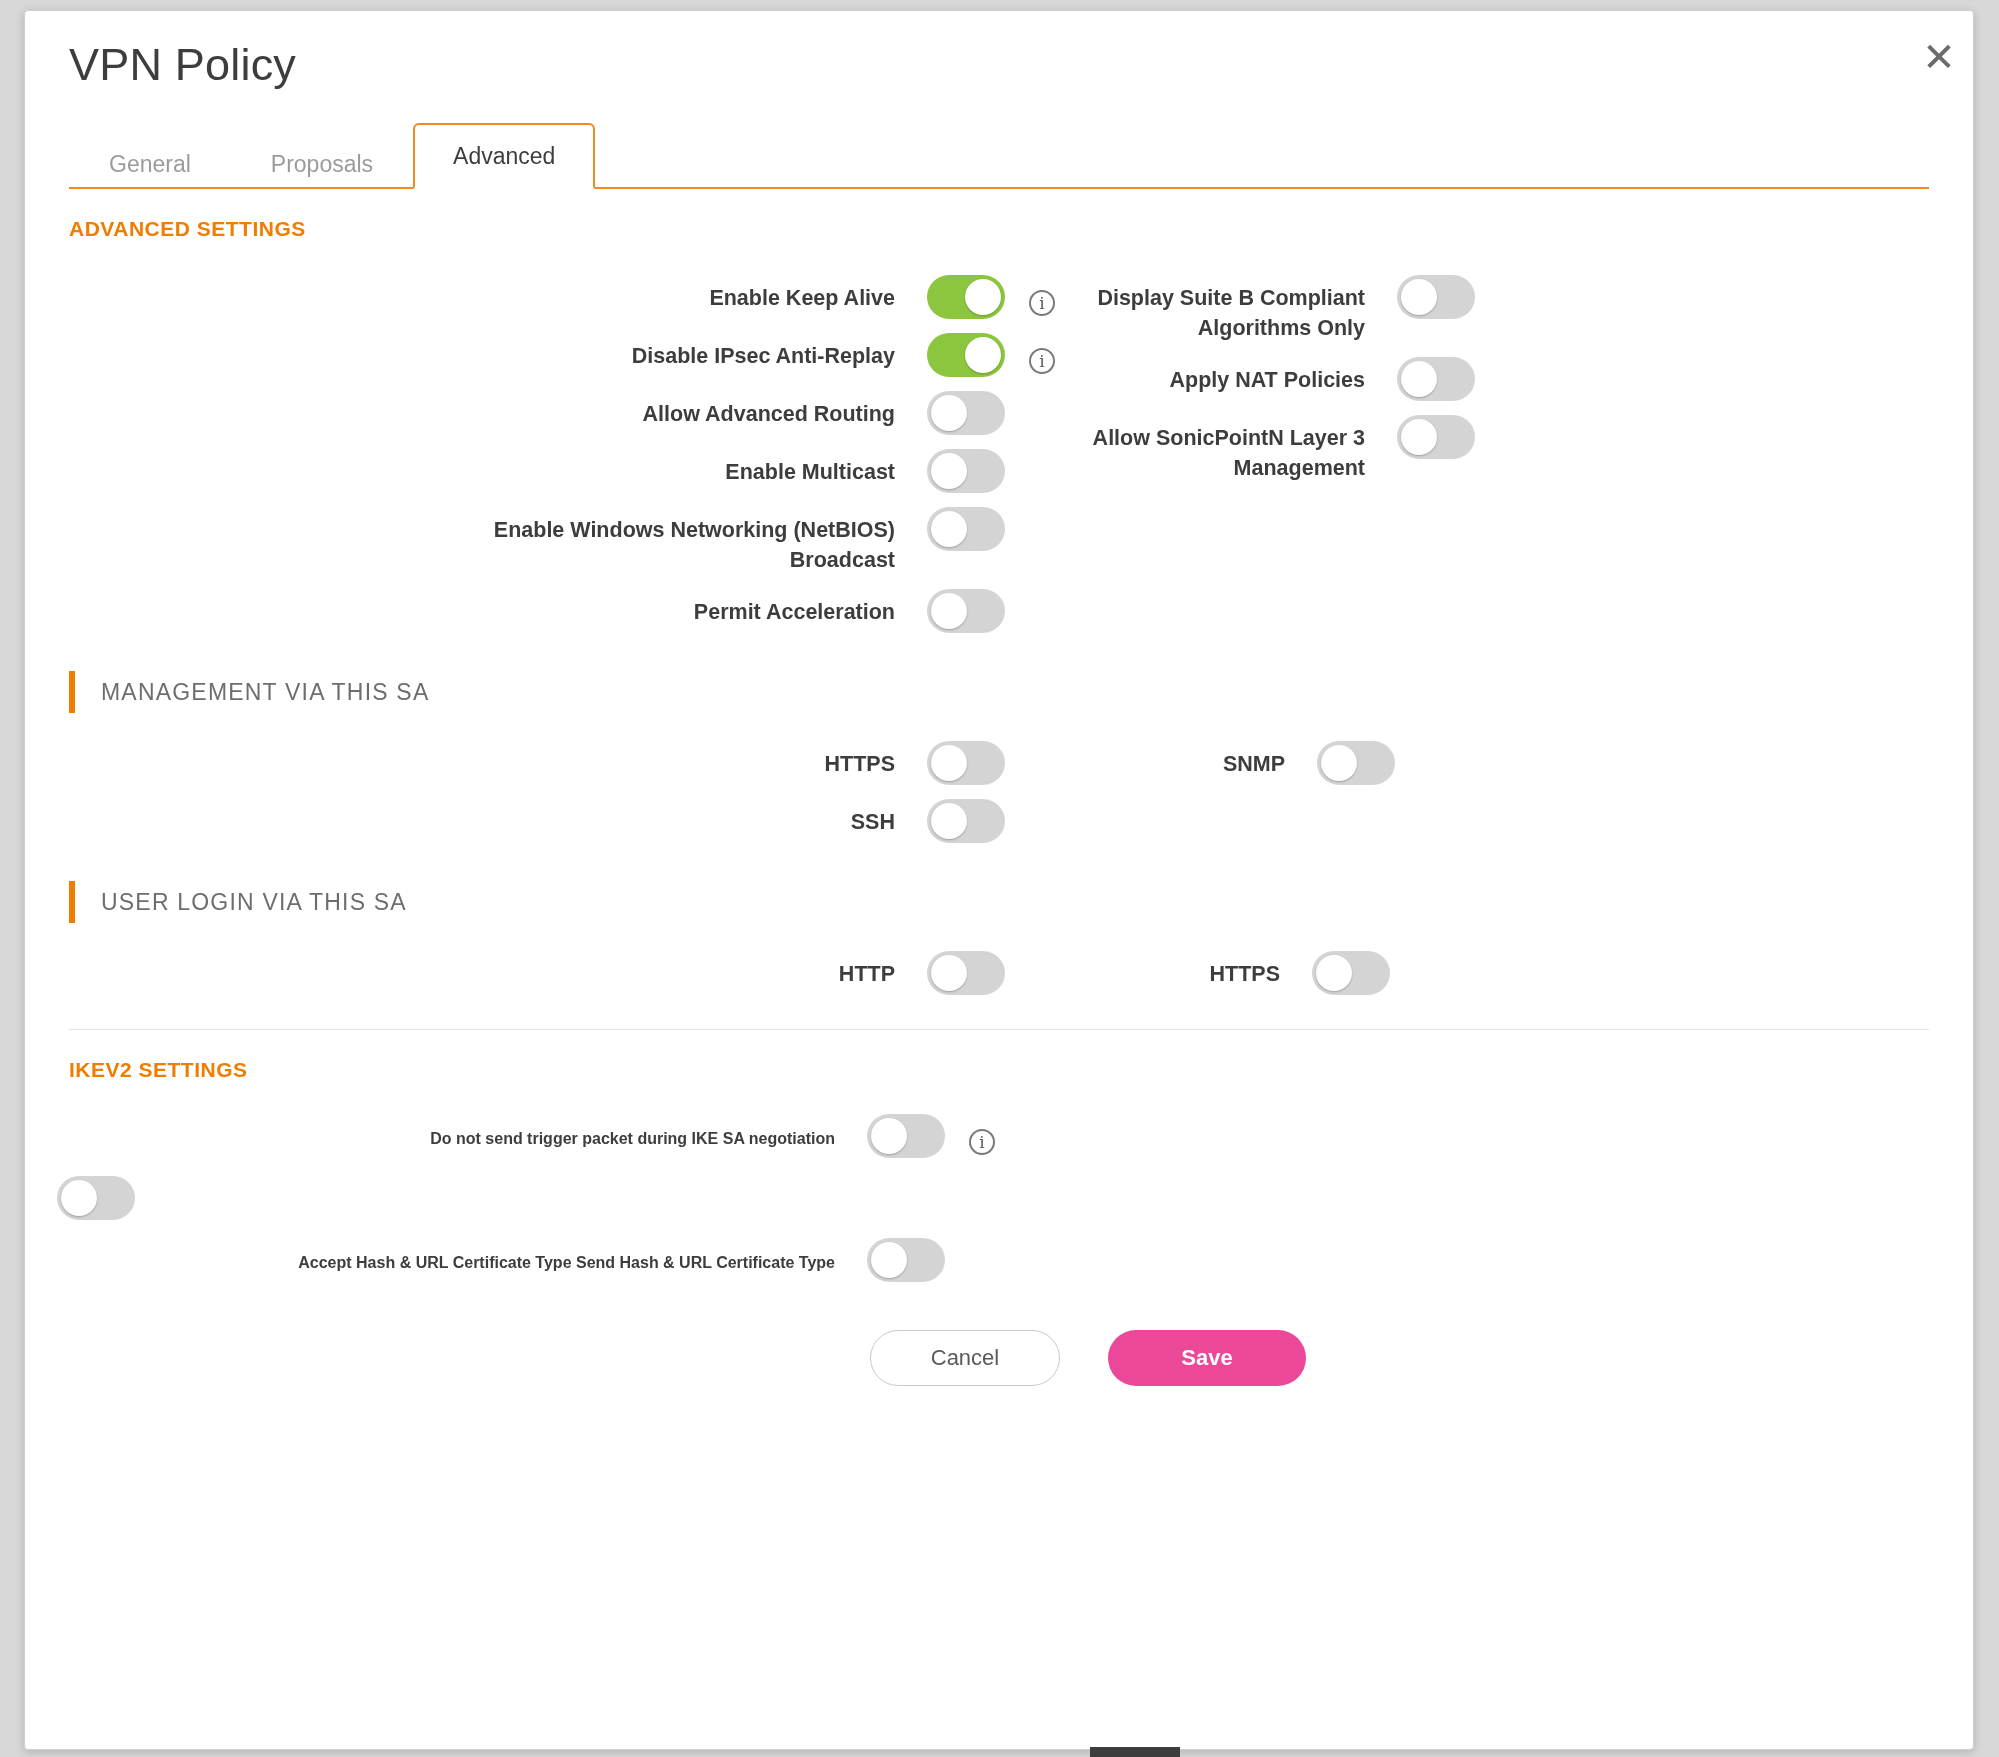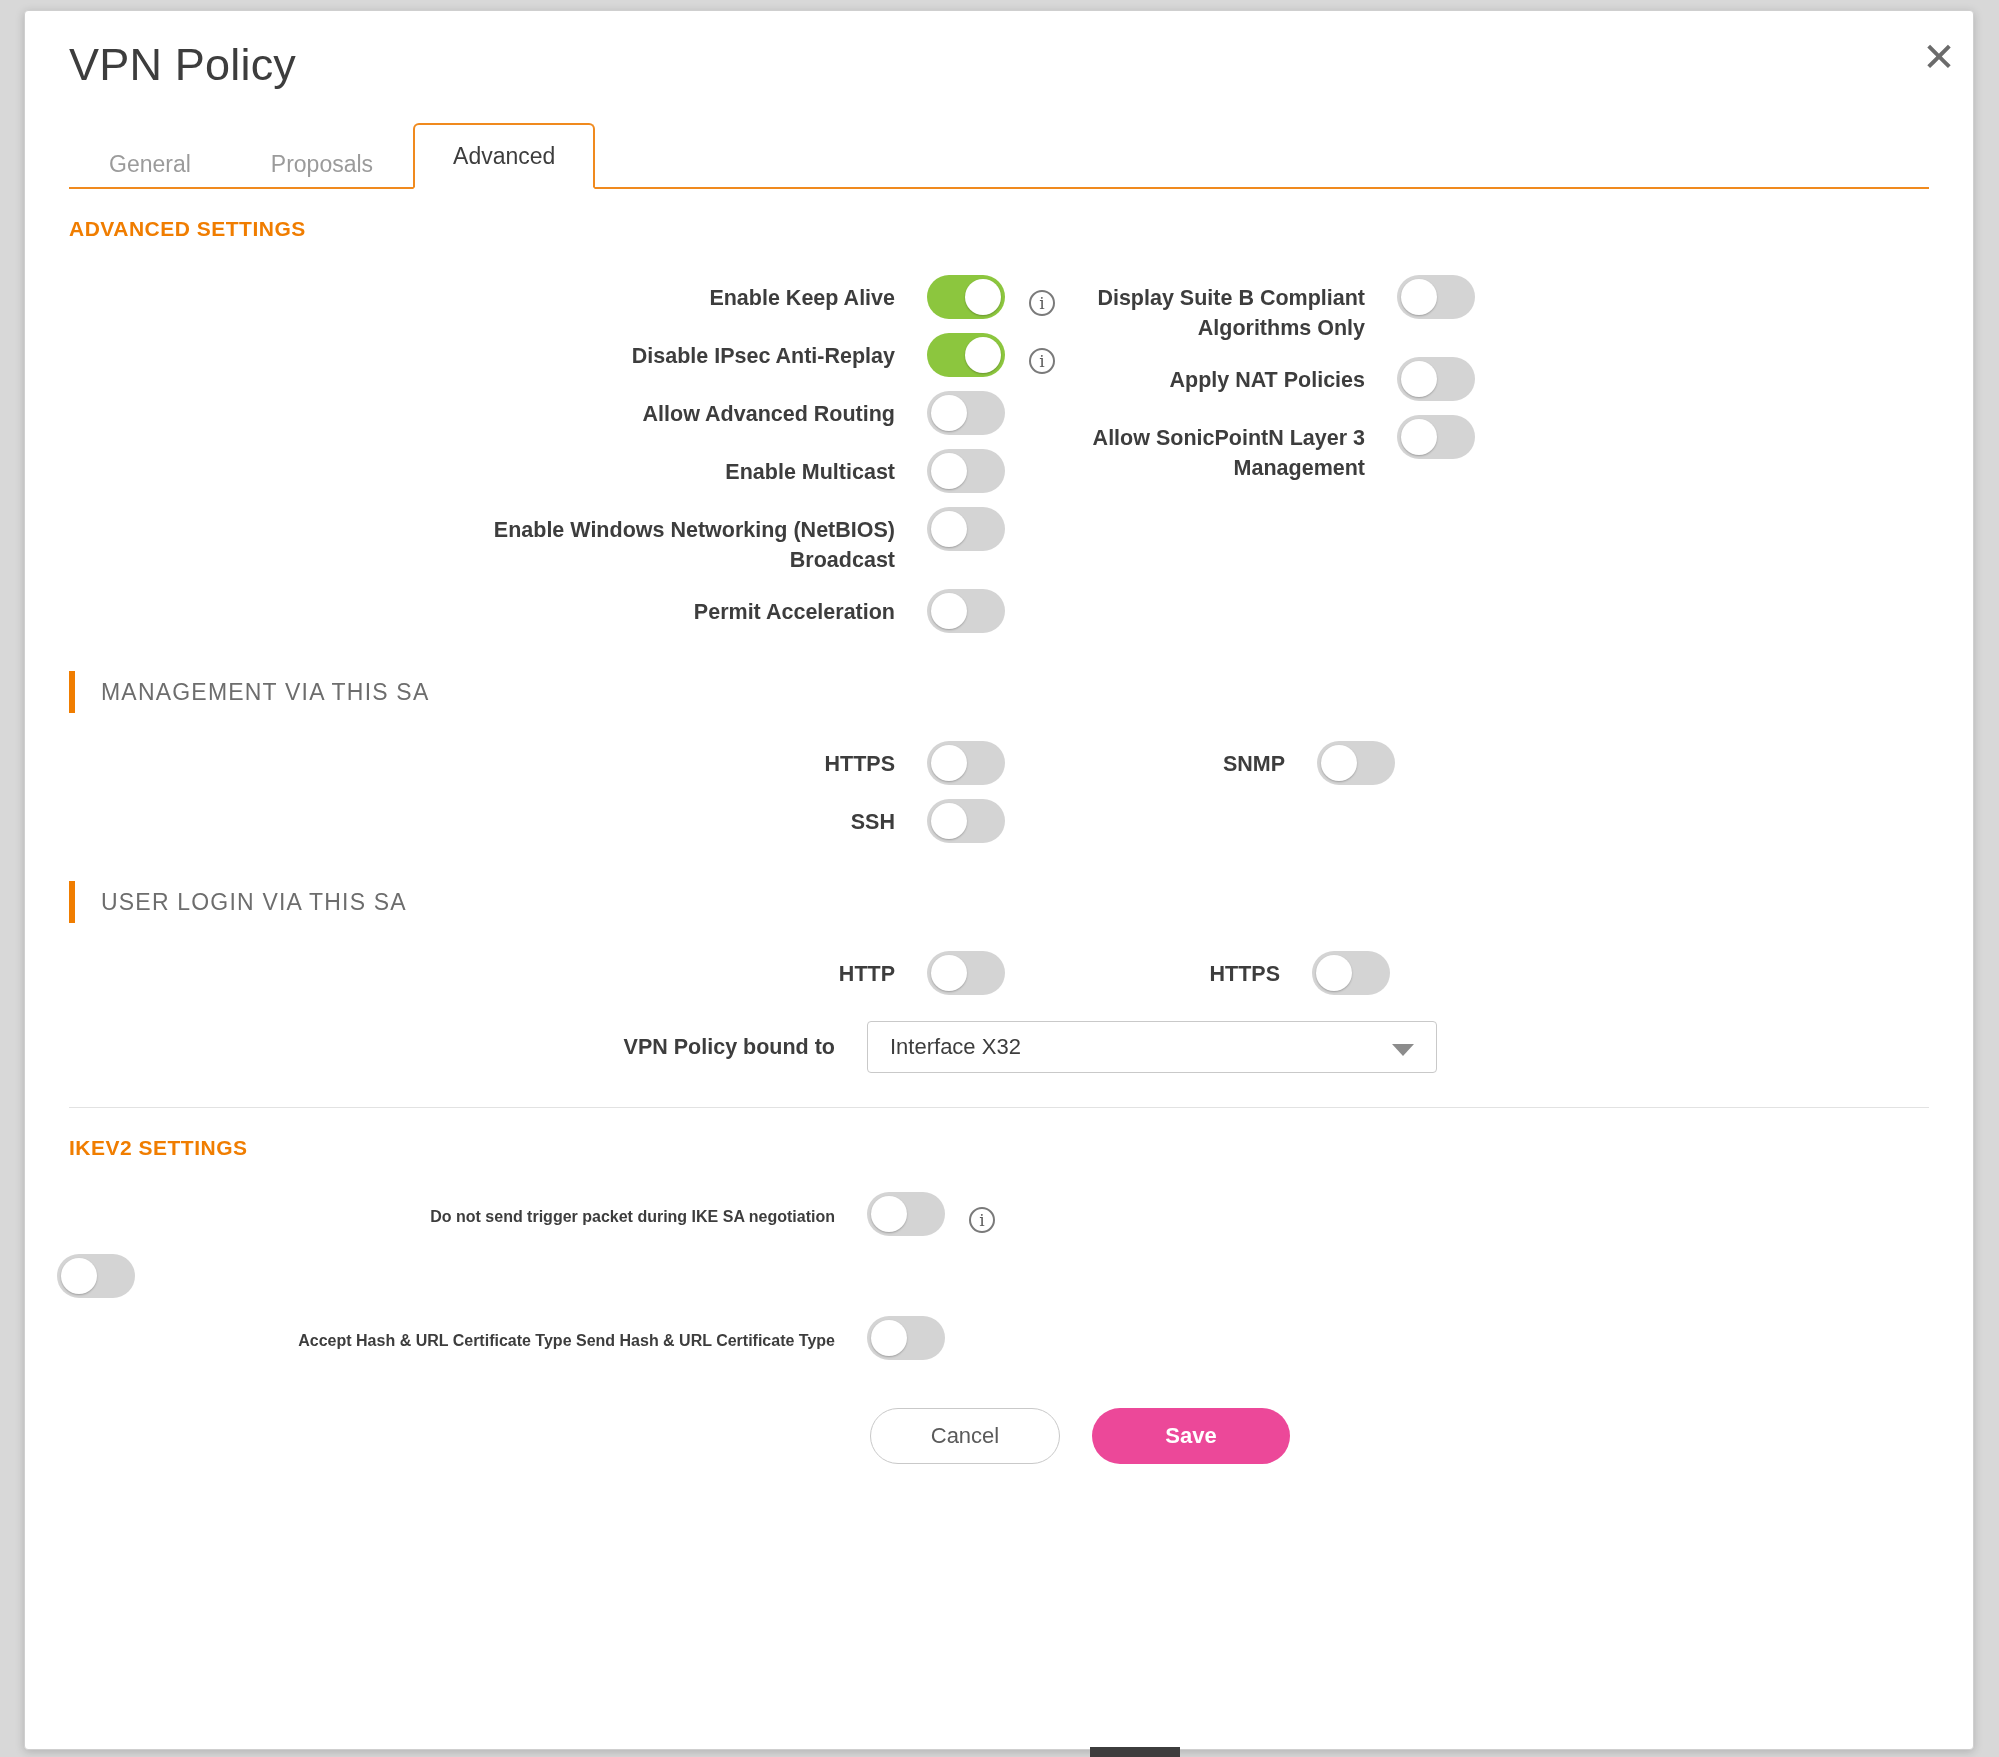--- a/index.html
+++ b/index.html
@@ -176,20 +176,21 @@
     width: 0; height: 0;
     border-left: 11px solid transparent;
     border-right: 11px solid transparent;
     border-top: 12px solid #8c8c8c;
   }
   .btns {
     display: flex;
     align-items: center;
     margin-top: 48px;
     padding-left: 845px;
+    gap: 16px;
   }
   .btn-cancel {
     width: 190px; height: 56px;
     border: 1px solid #c9c9c9;
     border-radius: 28px;
     background: #fff;
     color: #5a5a5a;
     font-size: 22px;
     line-height: 54px;
     text-align: center;
@@ -413,27 +414,20 @@
             </div>
         </div>
         <div class="mgmt-right" style="margin-left:25px;">
           <div class="rlbl" style="width:250px;">HTTPS</div>
           <div class="toggle">
               <div class="knob"></div>
             </div>
         </div>
       </div>
 
-      <div class="bound-row">
-        <div class="bound-lbl">VPN Policy bound to</div>
-        <div class="select">
-          <span>Interface X32</span>
-          <span class="caret"></span>
-        </div>
-      </div>
     </div>
 
     <div class="divider"></div>
 
     <div class="section-title" style="">IKEV2 SETTINGS</div>
 
     <div style="margin-top:32px;">
       <div class="ikev2-row">
         <div class="ikev2-lbl">Do not send trigger packet during IKE SA negotiation</div>
         <div class="toggle">

